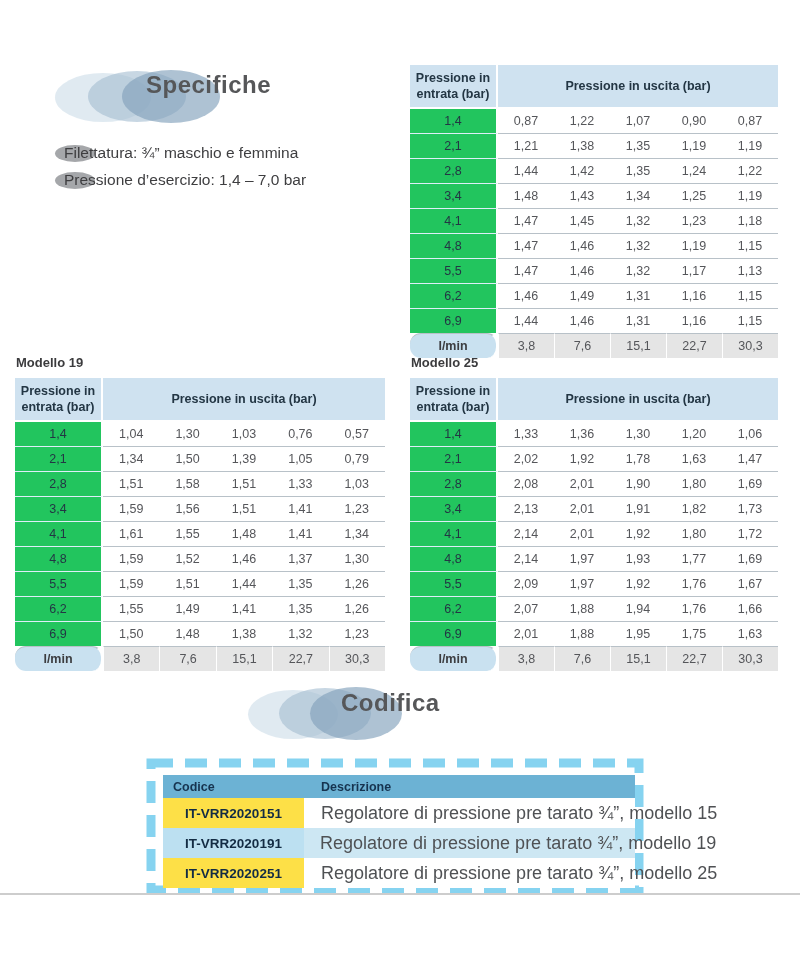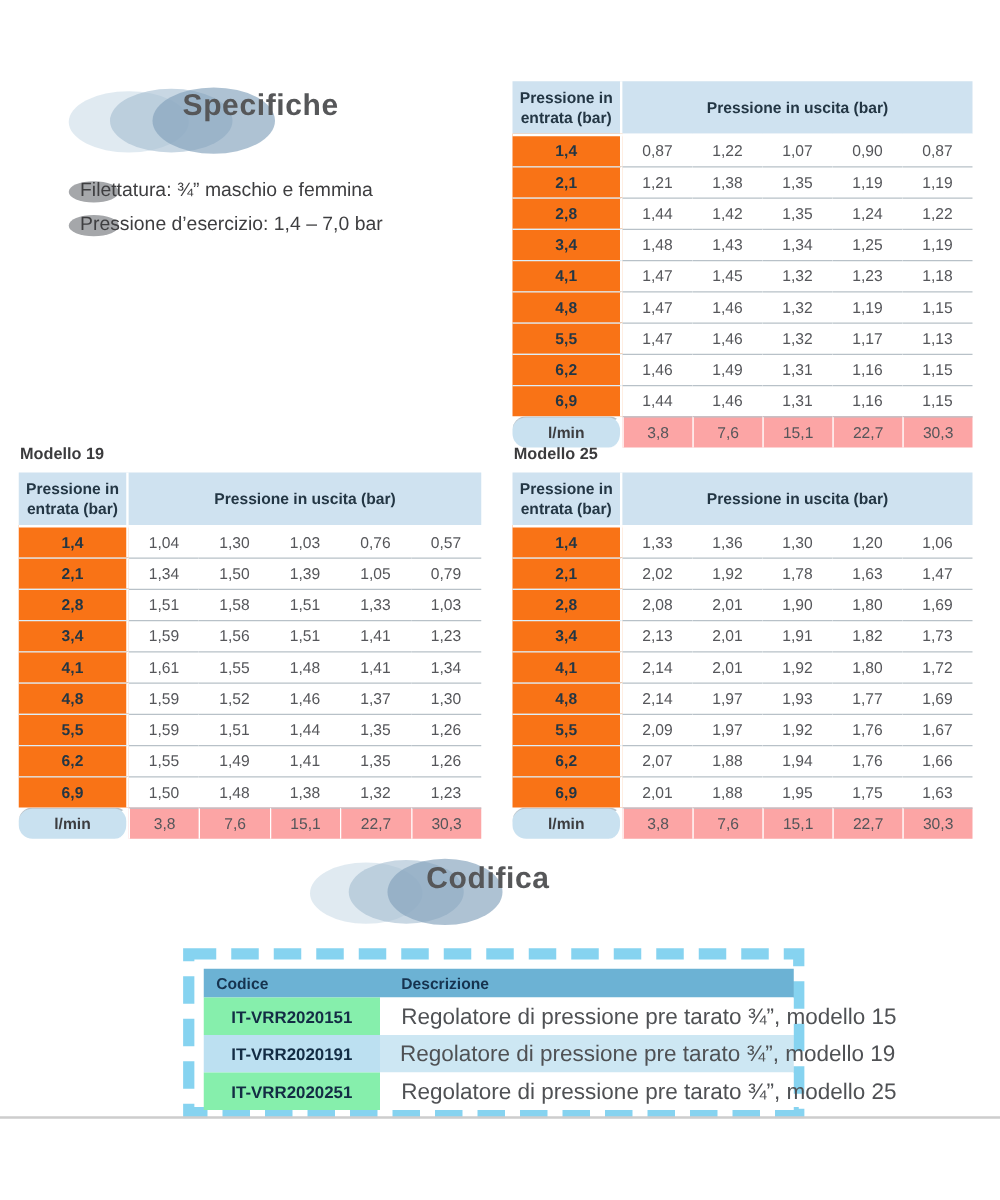--- a/index.html
+++ b/index.html
@@ -33,39 +33,39 @@
     background:#cfe2f0;color:#233644;font-weight:bold;font-size:12.5px;
     height:42px;vertical-align:middle;text-align:center;line-height:1.3;padding:0 2px;
   }
   .ptable th.c0{border-right:2px solid #ffffff;text-align:center;}
   .ptable td{
     height:22px;text-align:center;vertical-align:middle;background:#ffffff;
     border-top:1px solid #b8c1c8;
   }
   .ptable tbody tr:first-child td{border-top:2px solid #ffffff;}
   .ptable td.c0{
-    background:#f97316;font-weight:bold;color:#233644;
+    background:#22c55e;font-weight:normal;color:#233644;
     border-right:2px solid #ffffff;border-top-color:#ddeef8;
   }
-  .ptable tr.lmin td{background:#fca5a5;border-left:1px solid #ffffff;border-top:1px solid #b8c1c8;font-weight:bold;color:#3c3d40;}
+  .ptable tr.lmin td{background:#e5e5e5;border-left:1px solid #ffffff;border-top:1px solid #b8c1c8;font-weight:bold;color:#3c3d40;}
   .ptable tr.lmin td.c0{background:#c9e1f0;border-left:none;border-radius:11px;}
   .ptable tr.lmin td:not(.c0){font-weight:normal;color:#55565a;}
   .model-label{position:absolute;font-size:13px;font-weight:bold;color:#3b3b3d;}
 
   
   .codtable{border-collapse:separate;border-spacing:0;table-layout:fixed;width:472px;}
   .codtable th{
     background:#6cb2d4;color:#16334f;font-size:12.5px;font-weight:bold;
     text-align:left;height:21px;vertical-align:middle;
   }
   .codtable th.h-code{width:130px;padding-left:10px;}
   .codtable th.h-desc{padding-left:17px;}
   .codtable td{height:28px;vertical-align:middle;}
   .codtable td.code{
-    background:#86efac;font-weight:bold;font-size:13.5px;color:#132c44;text-align:center;
+    background:#fde047;font-weight:bold;font-size:13.5px;color:#132c44;text-align:center;
   }
   .codtable td.desc{background:#ffffff;font-size:18px;color:#4f5154;padding-left:17px;white-space:nowrap;margin-top:25px;}
   .codtable tr.alt td.desc{background:#cde7f3;padding-left:16px;}
   .codtable tr.alt td.code{background:#bce0f1;}
 
   .page-divider{position:absolute;left:0;top:893px;width:800px;height:2px;background:#cdcdcd;}
 </style>
 </head>
 <body>
 

